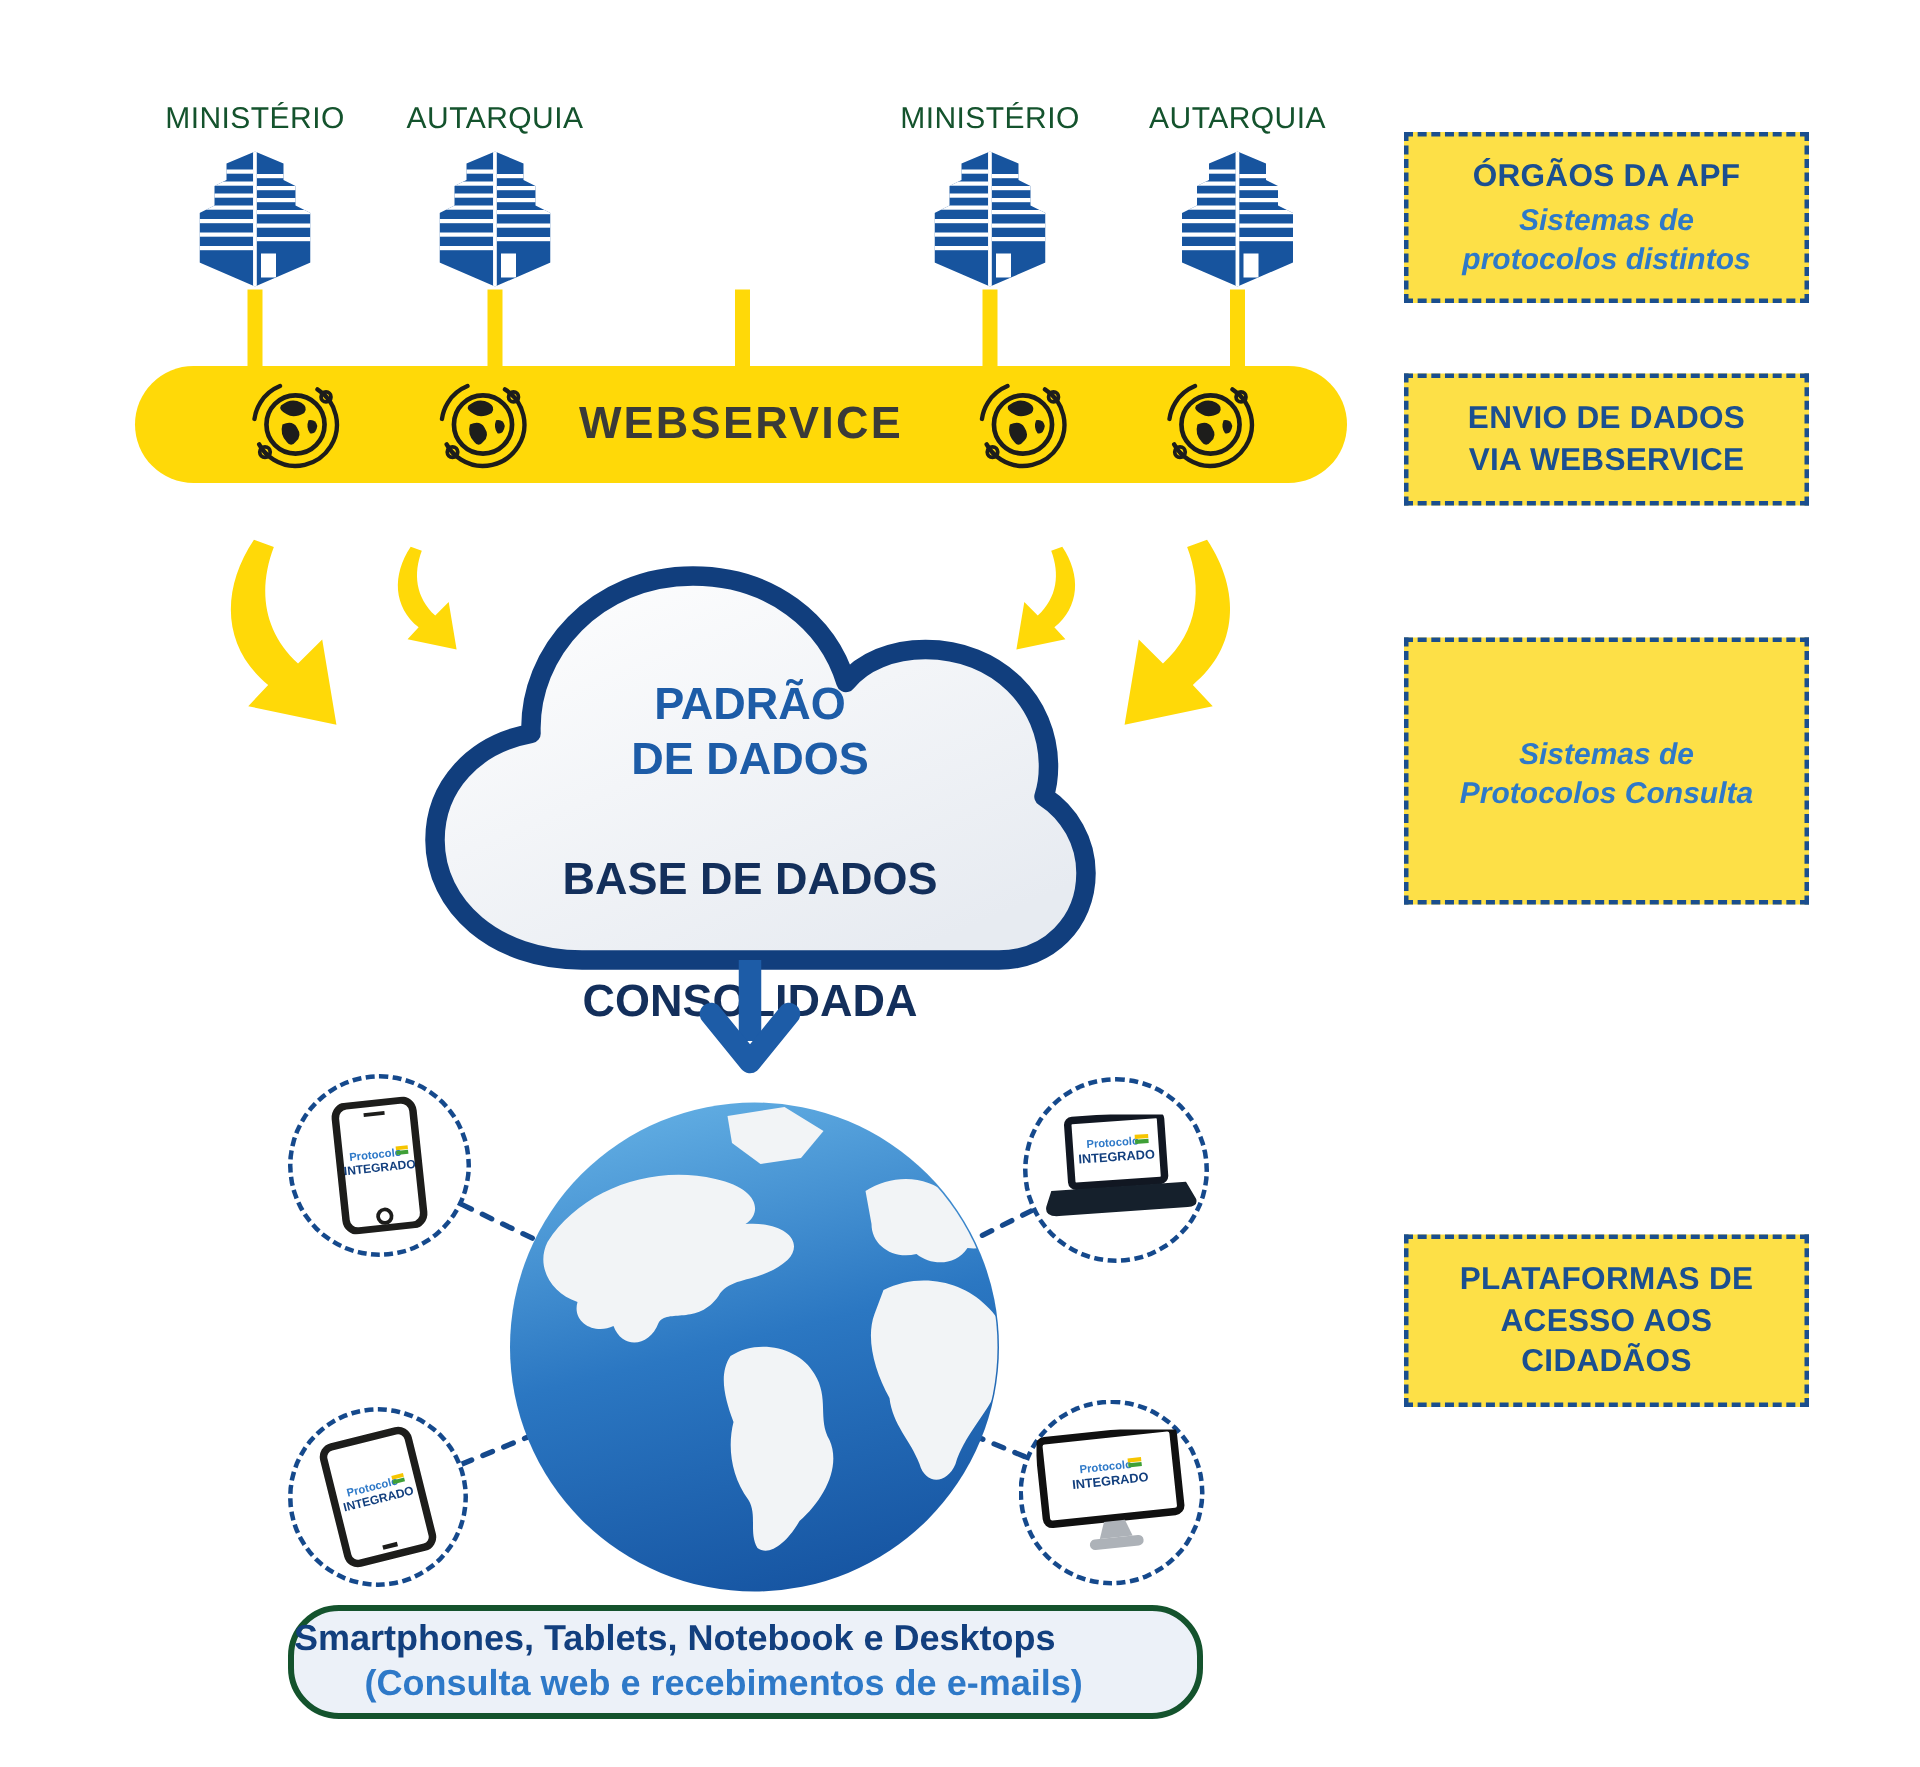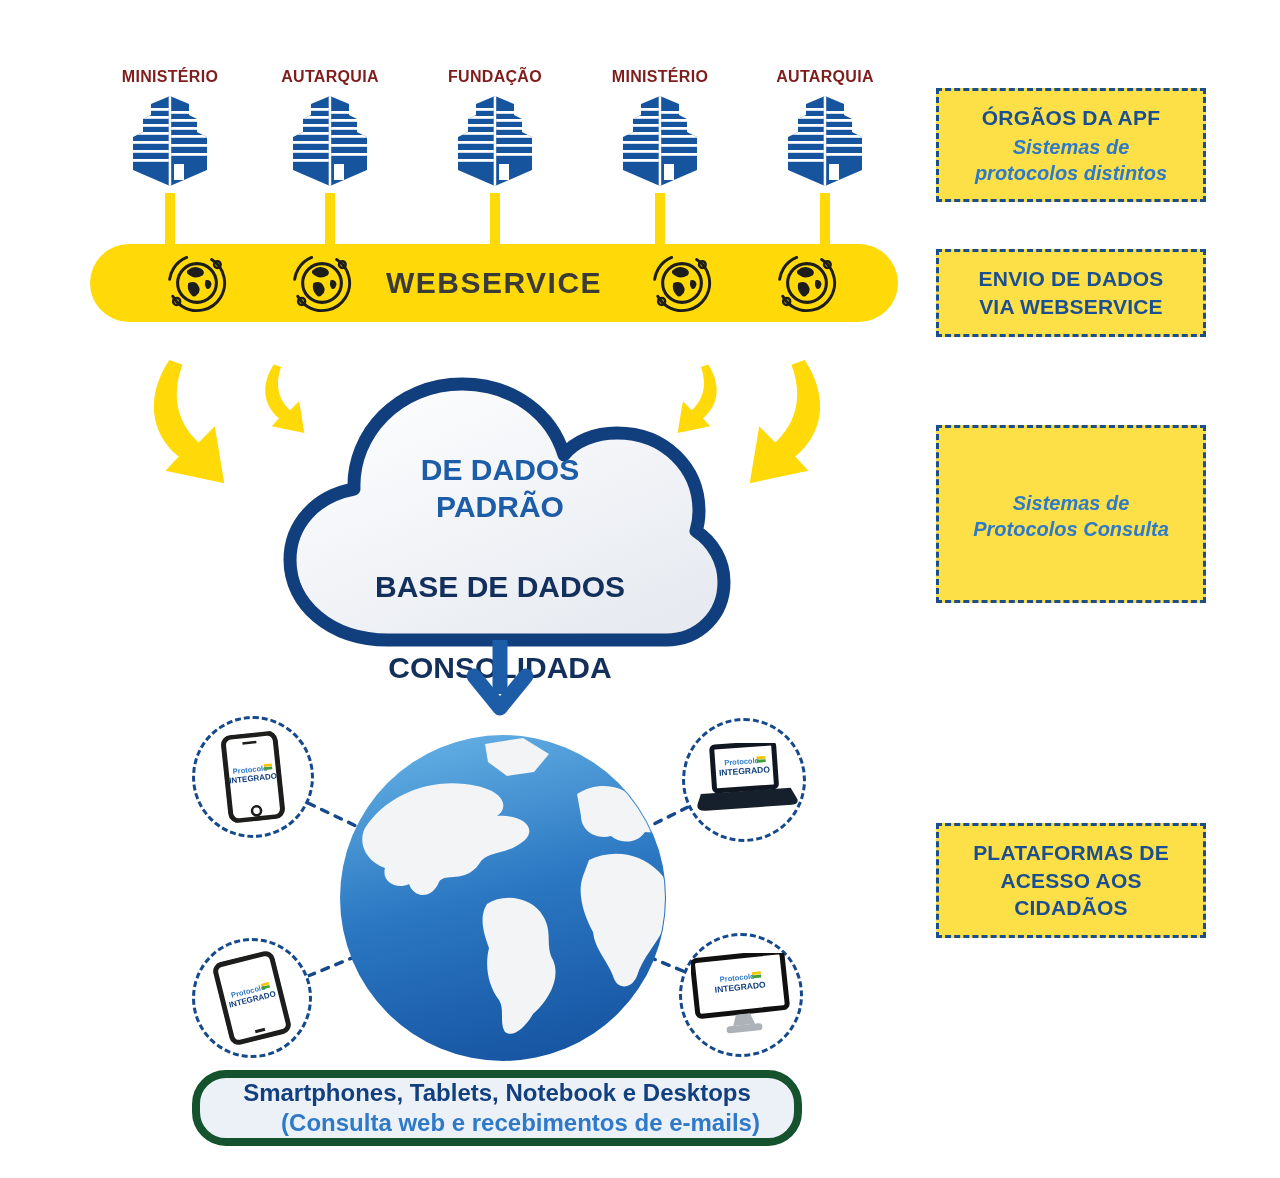--- a/index.html
+++ b/index.html
@@ -3,21 +3,21 @@
 <meta charset="utf-8">
 <style>
   html,body{margin:0;padding:0;background:#fff;}
   .canvas{
     position:relative;width:1280px;height:1178px;background:#fff;overflow:hidden;
     font-family:"Liberation Sans", sans-serif;
   }
   .abs{position:absolute;}
   
   .org{position:absolute;width:150px;text-align:center;}
-  .org-label{font-size:16px;font-weight:700;color:#7f1d1d;letter-spacing:.3px;}
+  .org-label{font-size:20px;font-weight:400;color:#14532d;letter-spacing:.3px;}
   .org svg.building{display:block;margin:8px auto 0;}
   .stem{position:absolute;width:10px;background:#FFD908;}
   
   .ws-bar{position:absolute;left:90px;top:244px;width:808px;height:78px;background:#FFD908;border-radius:39px;}
   .ws-label{position:absolute;left:0;right:0;top:0;height:78px;line-height:78px;text-align:center;
     font-size:30px;font-weight:700;color:#3a3a38;letter-spacing:1.5px;}
   .ws-ico{position:absolute;top:8px;width:62px;height:62px;}
   
   .note-box{position:absolute;left:936px;width:270px;border:3px dashed #1A4E8E;background:#fde047;
     display:flex;flex-direction:column;align-items:center;justify-content:center;text-align:center;padding:4px 8px;box-sizing:border-box;}
@@ -27,22 +27,22 @@
   
   .cloud-text{position:absolute;left:330px;width:340px;text-align:center;}
   .cloud-title span{display:block;font-size:30px;font-weight:700;color:#1D5CA7;line-height:1.22;}
   .cloud-sub{margin-top:20px;}
   .cloud-sub span{display:block;font-size:30px;font-weight:700;color:#132F5B;line-height:1.22;margin-top:44px;}
   
   .dev-circle{position:absolute;border:3px dashed #15498C;border-radius:50%;
     display:flex;align-items:center;justify-content:center;background:#fff;box-sizing:border-box;}
   
   .footer-box{position:absolute;left:192px;top:1070px;width:610px;height:76px;background:#ECF1F8;
-    border:8px solid #14532d;border-radius:34px;box-sizing:border-box;
-    display:flex;flex-direction:column;align-items:center;justify-content:center;}
+    border:4px solid #14532d;border-radius:34px;box-sizing:border-box;
+    display:flex;flex-direction:column;justify-content:center;}
   .footer-l1{font-size:24px;font-weight:700;color:#123F7E;line-height:1.25;}
   .footer-l2{font-size:24px;font-weight:700;color:#2E79C8;line-height:1.25;margin-left:47px;}
   svg text{font-family:"Liberation Sans", sans-serif;}
 </style>
 </head>
 <body>
 
 <svg width="0" height="0" style="position:absolute" aria-hidden="true">
   <defs>
     <symbol id="sym-building" viewBox="0 0 88 94">
@@ -92,26 +92,20 @@
     <svg class="building" width="88" height="94">
         <use href="#sym-building"></use>
       </svg>
   </div>
   <div class="org" style="left:255px;top:68px">
     <div class="org-label">AUTARQUIA</div>
     <svg class="building" width="88" height="94">
         <use href="#sym-building"></use>
       </svg>
   </div>
-  <div class="org" style="left:420px;top:68px">
-    <div class="org-label">FUNDAÇÃO</div>
-    <svg class="building" width="88" height="94">
-        <use href="#sym-building"></use>
-      </svg>
-  </div>
   <div class="org" style="left:585px;top:68px">
     <div class="org-label">MINISTÉRIO</div>
     <svg class="building" width="88" height="94">
         <use href="#sym-building"></use>
       </svg>
   </div>
   <div class="org" style="left:750px;top:68px">
     <div class="org-label">AUTARQUIA</div>
     <svg class="building" width="88" height="94">
         <use href="#sym-building"></use>
@@ -186,22 +180,22 @@
     <defs>
       <linearGradient id="cloudGrad" x1="0" y1="0" x2="0.7" y2="1">
         <stop offset="0" stop-color="#ffffff"></stop>
           <stop offset="1" stop-color="#e7ebf1"></stop>
       </linearGradient>
     </defs>
     <path d="M116 272 C58 272 18 236 18 192 C18 156 44 128 82 121 C80 66 126 16 190 16 C242 16 280 47 292 87 C303 73 323 65 345 65 C393 65 427 100 427 143 C427 150 426 157 424 163 C441 174 452 193 452 214 C452 247 427 272 394 272 Z" fill="url(#cloudGrad)" stroke="#113E7D" stroke-width="13" stroke-linejoin="round"></path>
   </svg>
   <div class="cloud-text" style="top:452px">
     <div class="cloud-title">
+      <span>PADRÃO</span>
       <span>DE DADOS</span>
-      <span>PADRÃO</span>
     </div>
     <div class="cloud-sub">
       <span>BASE DE DADOS</span>
       <span>CONSOLIDADA</span>
     </div>
   </div>
 
   <svg class="abs" style="left:459px;top:640px" width="82" height="92" viewBox="0 0 82 92">
     <line x1="41" y1="0" x2="41" y2="54" stroke="#1D5CA7" stroke-width="15"></line>
     <path d="M15 36 L41 68 L67 36" fill="none" stroke="#1D5CA7" stroke-width="15" stroke-linecap="round" stroke-linejoin="round"></path>

